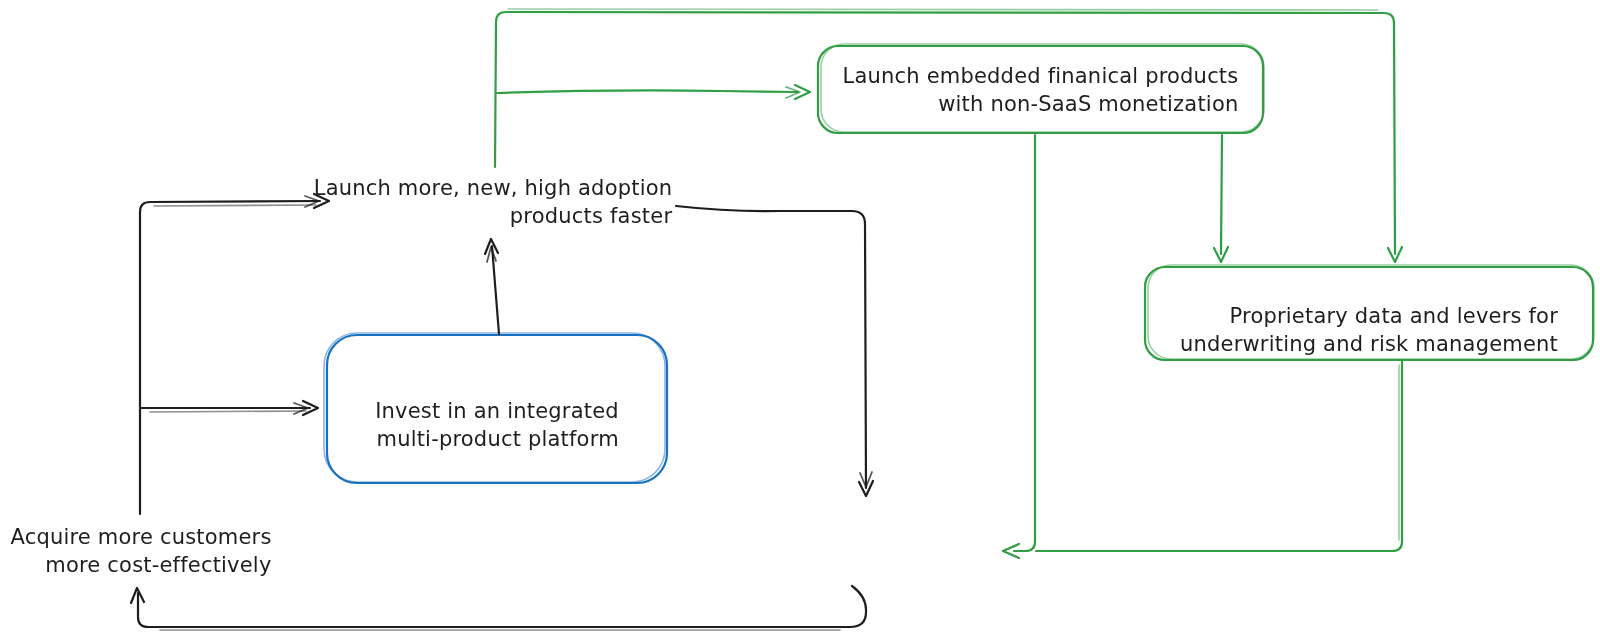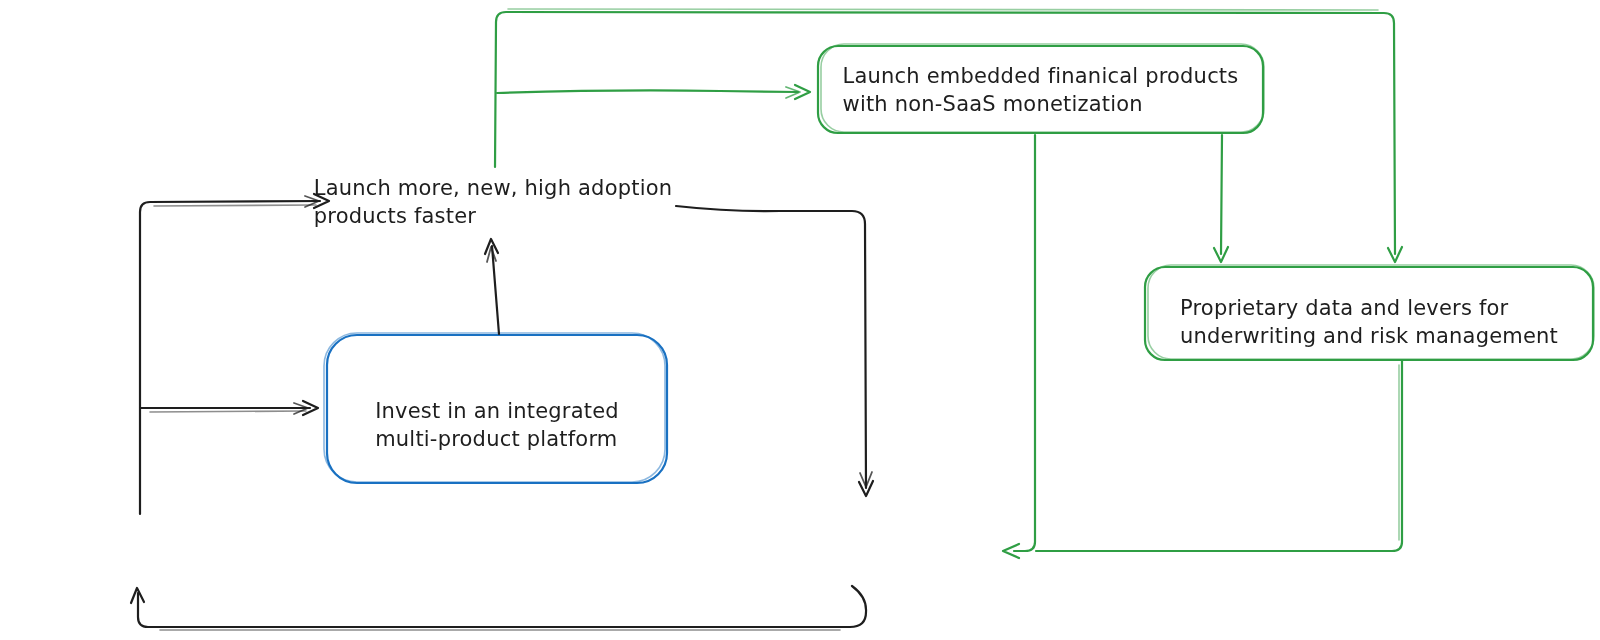--- a/index.html
+++ b/index.html
@@ -3,25 +3,25 @@
 <meta charset="utf-8">
 <style>
   html,body{margin:0;padding:0;background:#ffffff;}
   .stage{
     position:relative;width:1600px;height:640px;background:#ffffff;
     font-family:"DejaVu Sans","Liberation Sans",sans-serif;overflow:hidden;
   }
   .stage svg{position:absolute;left:0;top:0;}
   .label{
     position:absolute;display:flex;align-items:center;justify-content:center;
-    text-align:left;white-space:pre-line;color:#1e1e1e;
+    text-align:right;white-space:pre-line;color:#1e1e1e;
     font-size:21px;line-height:28px;letter-spacing:.2px;
   }
   #lbl-embedded  {left:818px; top:46px;  width:445px; height:87px;}
-  #lbl-proprietary{left:1145px;top:275px; width:448px; height:93px;}
+  #lbl-proprietary{left:1145px;top:283px; width:448px; height:93px;}
   #lbl-invest    {left:327px; top:335px; width:340px; height:180px;}
   #lbl-launch-more{left:295px;top:172px; width:396px; height:60px;}
   #lbl-improve   {left:640px; top:497px; width:376px; height:90px;}
   #lbl-acquire   {left:8px;   top:521px; width:266px; height:60px;}
   path,rect{fill:none;stroke-linecap:round;stroke-linejoin:round;}
   .stroke-main{stroke-width:2.2px;}
   .stroke-thin{stroke-width:1.6px;opacity:.5;}
   .head{stroke-width:2.2px;}
   .head2{stroke-width:1.8px;opacity:.75;}
 </style>
@@ -113,13 +113,15 @@
   <div class="label" id="lbl-proprietary">Proprietary data and levers for
 underwriting and risk management</div>
 
   <div class="label" id="lbl-invest">Invest in an integrated
 multi-product platform</div>
 
   <div class="label" id="lbl-launch-more">Launch more, new, high adoption
 products faster</div>
 
 
+  <div class="label" id="lbl-acquire">Acquire more customers
+more cost-effectively</div>
 </div>
 
 </body></html>

